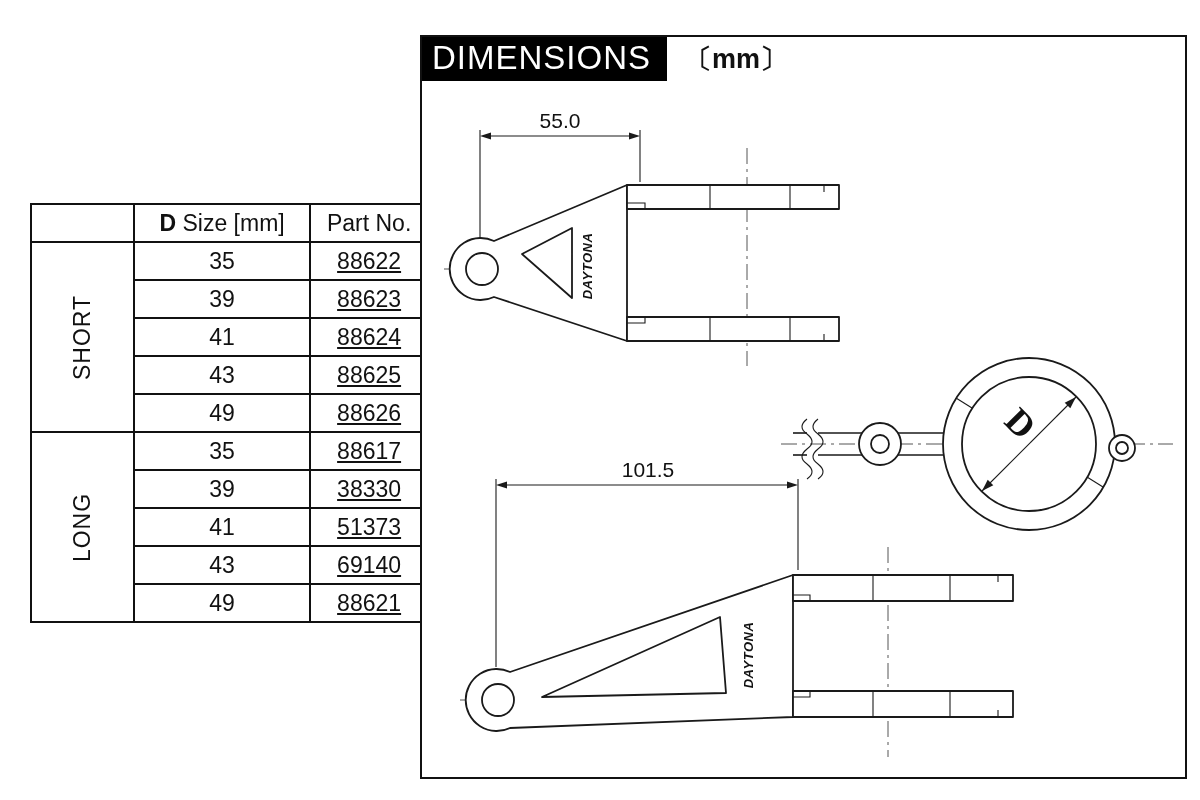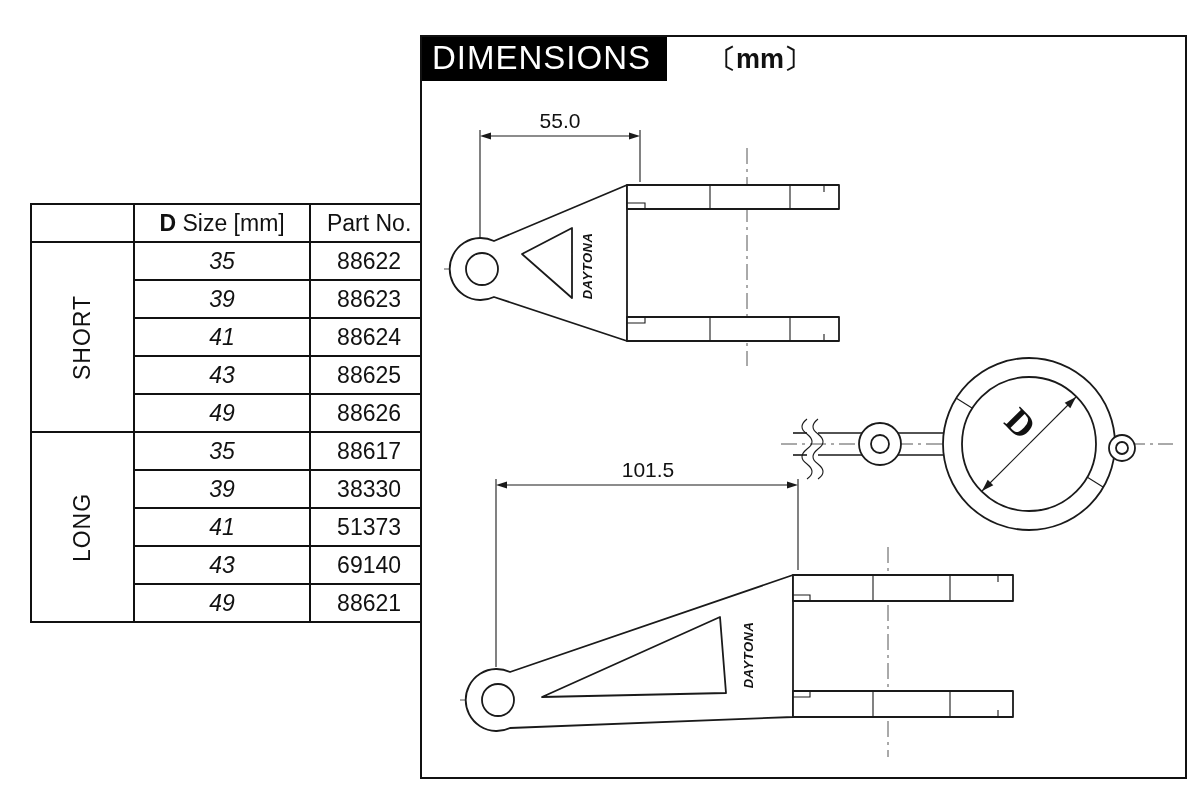--- a/index.html
+++ b/index.html
@@ -8,31 +8,31 @@
 
   
   .spec-table-wrap{position:absolute;left:30px;top:203px;}
   table.spec{border-collapse:collapse;}
   table.spec th, table.spec td{
     border:2px solid #111;padding:0 8px;height:36px;text-align:center;
     font-size:23px;font-weight:400;background:#fff;white-space:nowrap;
   }
   table.spec th.colhead{font-size:23px;}
   table.spec th.corner{width:48px;}
-  td.size-col{width:158px;font-style:italic;}
-  td.part-col{width:100px;}
+  td.size-col{width:158px;}
+  td.part-col{width:100px;text-decoration:underline;}
   th.group-cell{width:48px;}
   .rot{display:inline-block;transform:rotate(-90deg);white-space:nowrap;
        font-size:23px;font-weight:400;letter-spacing:1px;}
   .bold{font-weight:bold;}
 
   
   .panel{position:absolute;left:420px;top:35px;width:763px;height:740px;
          border:2px solid #111;background:#fff;}
-  .panel-title-row{position:absolute;left:0;top:0;display:flex;align-items:center;gap:24px;}
+  .panel-title-row{position:absolute;left:0;top:0;display:flex;align-items:center;}
   .panel-title{background:#000;color:#fff;font-size:33px;letter-spacing:1px;
                padding:4px 16px 7px 10px;line-height:1;}
   .panel-unit{margin-left:18px;font-size:27px;font-weight:600;color:#111;}
 
   .drawing{position:absolute;}
   .drw-short{left:20px;top:65px;}
   .drw-clamp{left:355px;top:310px;}
   .drw-long{left:36px;top:418px;}
 
   svg{display:block;}

